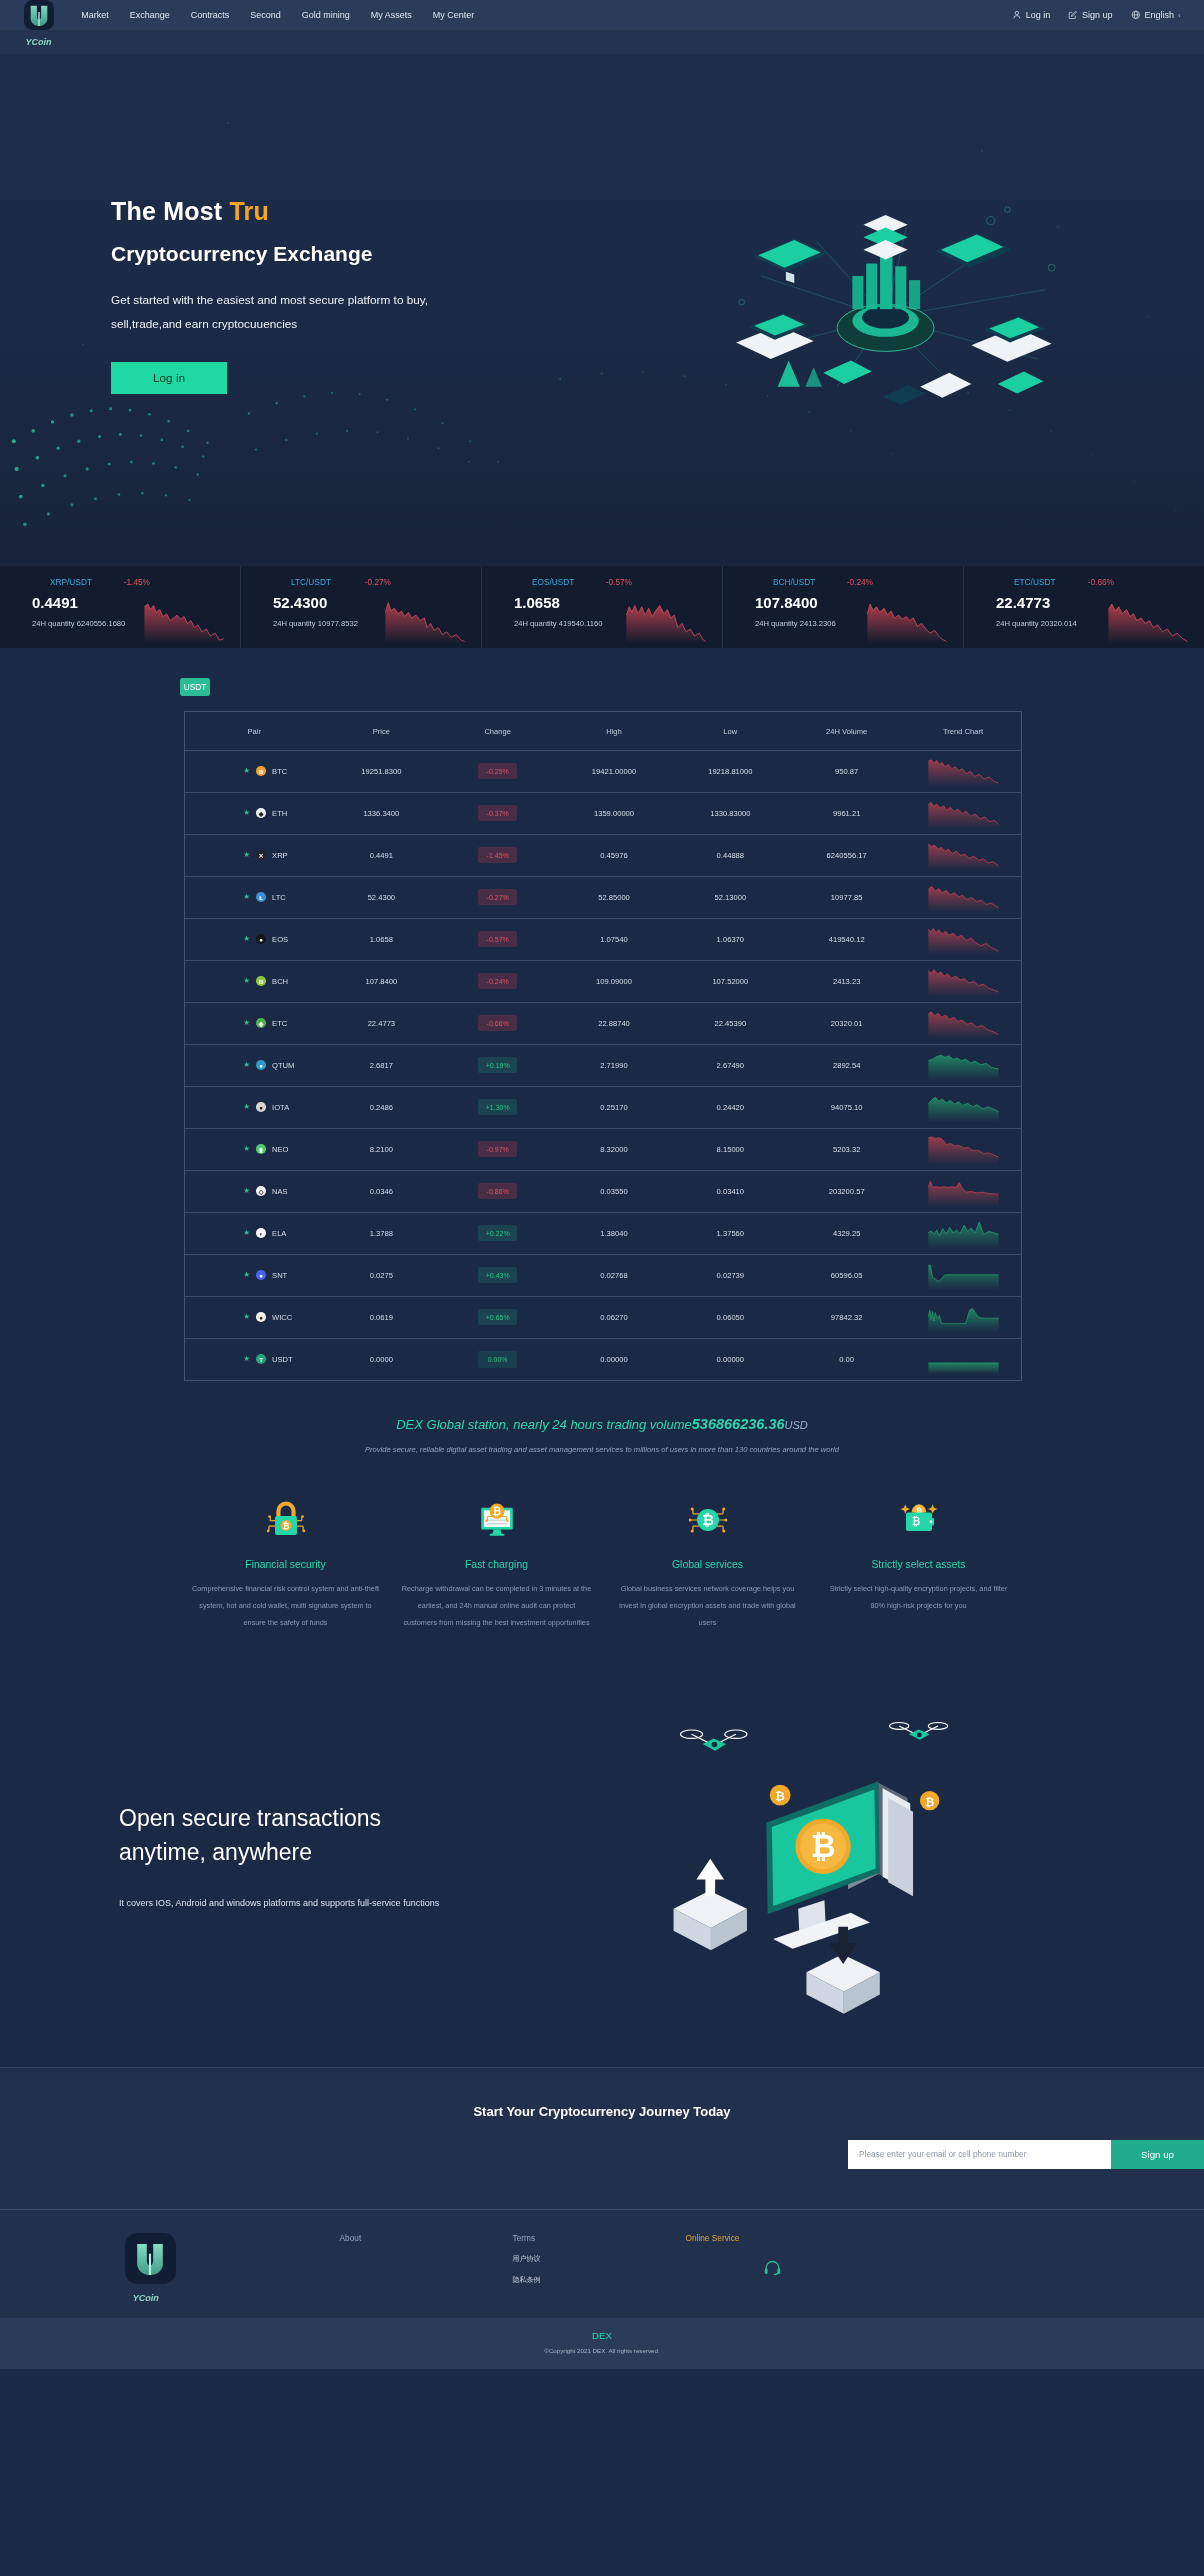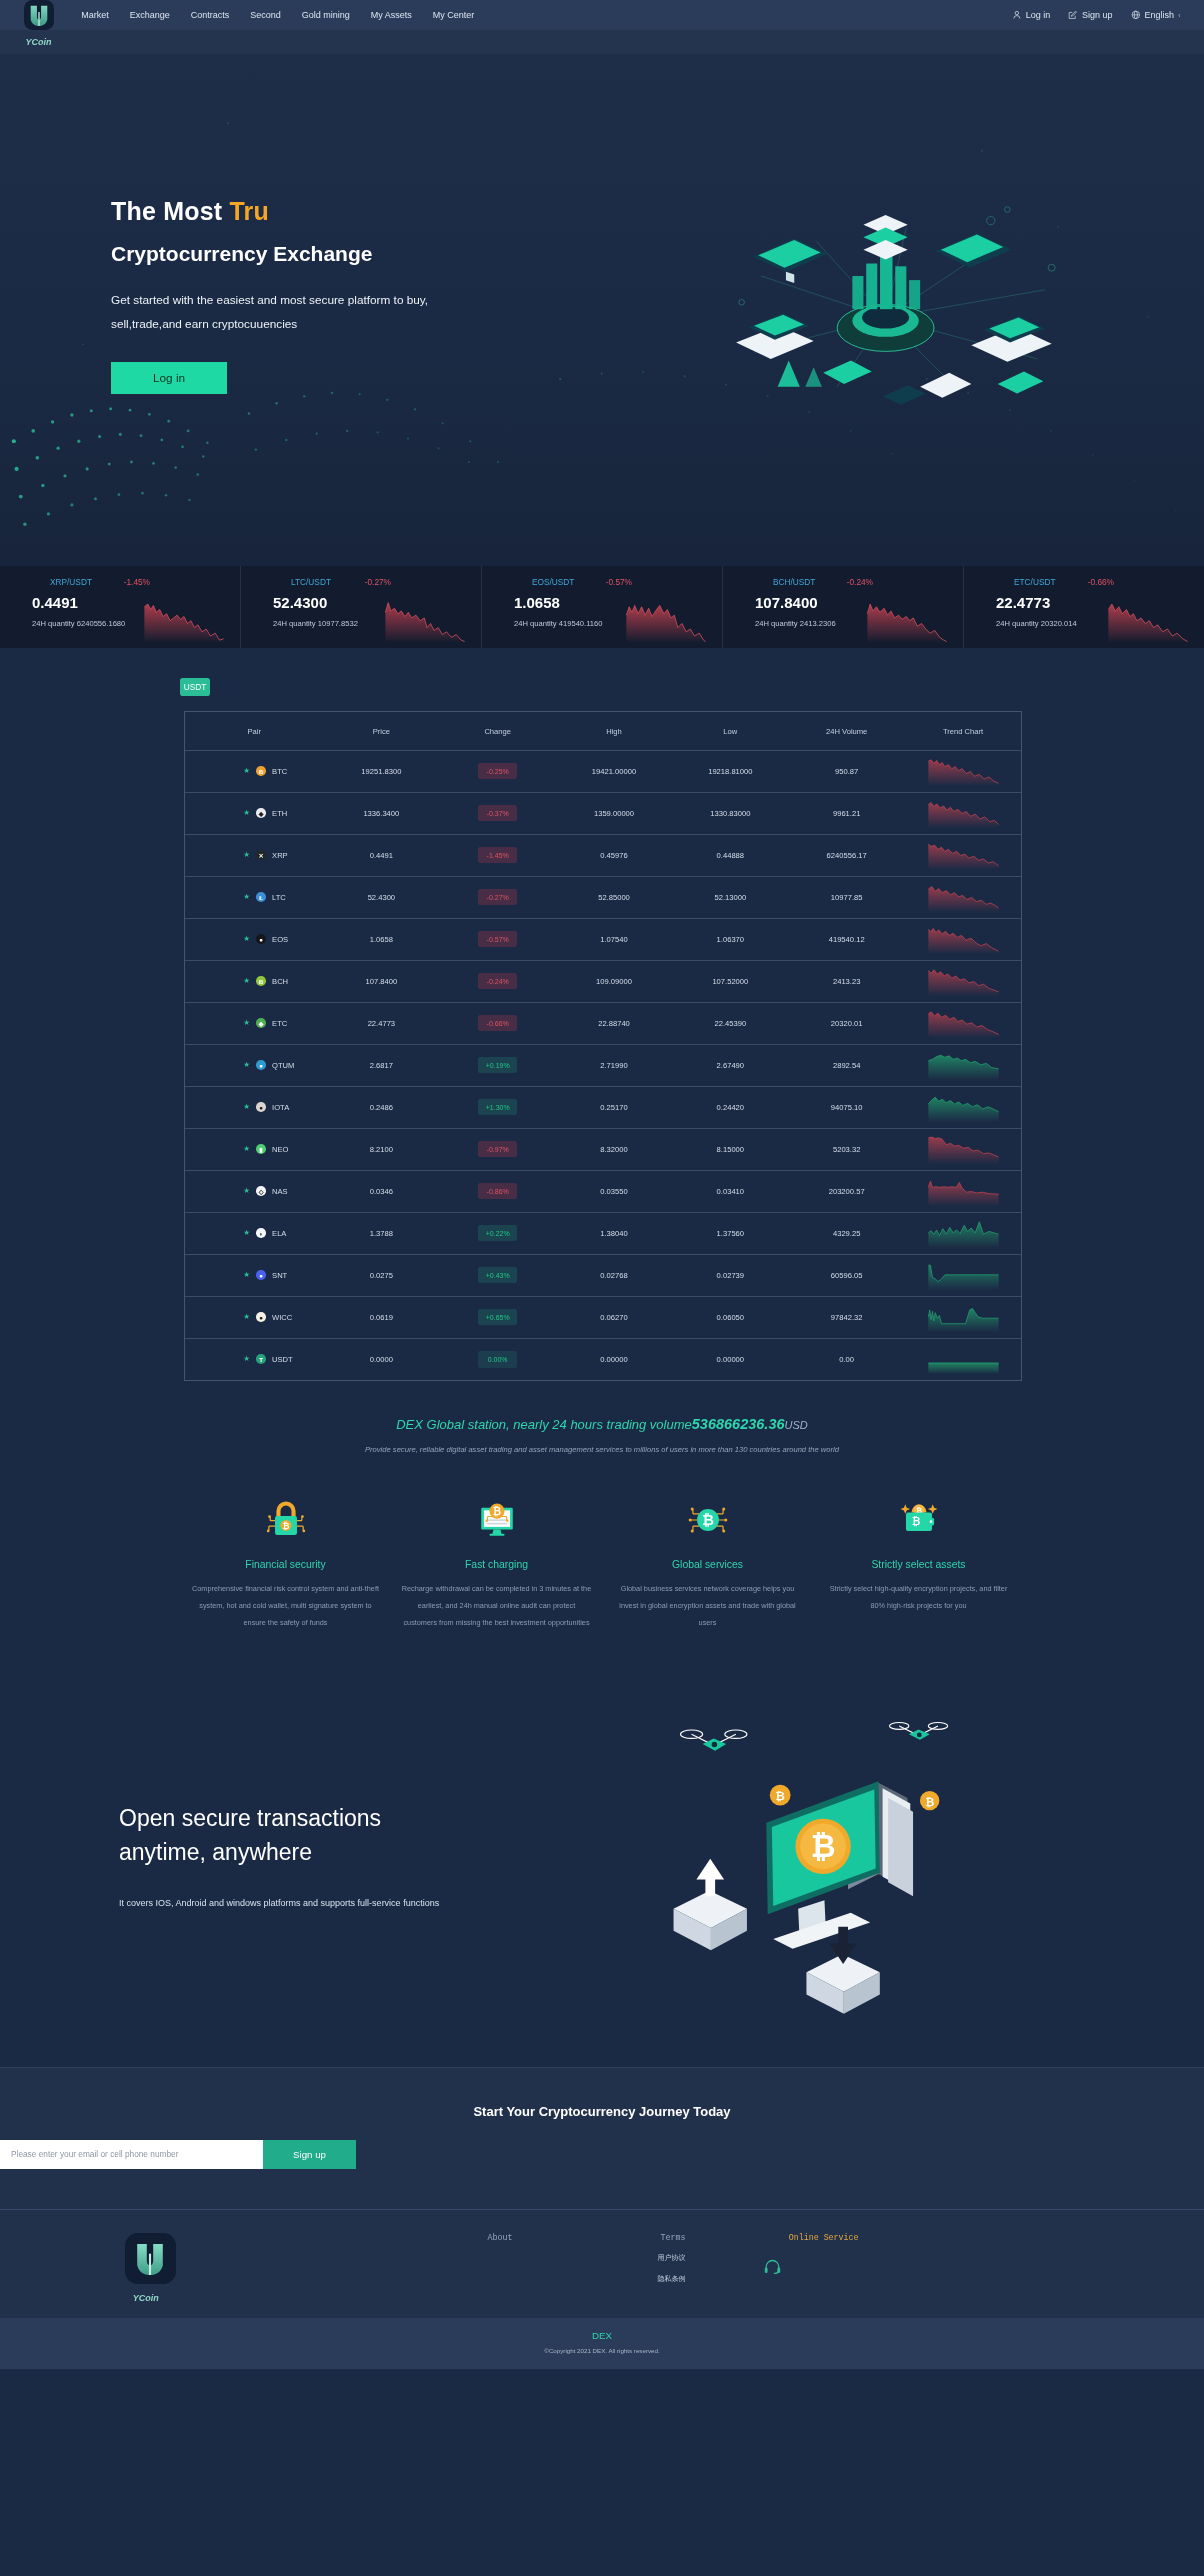--- a/index.html
+++ b/index.html
@@ -189,21 +189,21 @@
   .secure-h { font-size: 23px; line-height: 1.5; font-weight: normal; color: #ffffff; }
   .secure-p { font-size: 9px; color: #dbe4ef; margin-top: 28px; }
   .secure-art { position: absolute; right: 83px; top: 21px; width: 360px; height: 353px; }
 
   
   .cta {
     background: #22314b; border-top: 0.7px solid #2f4059;
     text-align: center; padding: 36px 0 40px;
   }
   .cta-title { font-size: 13px; font-weight: bold; color: #fff; }
-  .cta-form { margin-top: 21px; display: flex; justify-content: flex-start; }
+  .cta-form { margin-top: 21px; display: flex; justify-content: flex-end; }
   .cta-input {
     width: 263px; height: 29px; border: none; background: #fff;
     padding: 0 11px; font-size: 8.3px; color: #333;
     font-family: "Liberation Sans", sans-serif;
   }
   .cta-input::placeholder { color: #8d97a5; }
   .cta-btn {
     width: 93px; height: 29px; border: none; background: #21ad8b;
     color: #fff; font-size: 9.7px; cursor: pointer;
     font-family: "Liberation Sans", sans-serif;
@@ -218,21 +218,21 @@
   .f-brand { width: 208px; padding-left: 55px; }
   .f-logo-badge {
     width: 51px; height: 51px; border-radius: 12.5px; background: #101d33;
     display: flex; align-items: center; justify-content: center;
   }
   .f-logo-y { width: 28px; height: 32px; display:block; }
   .f-brand-name {
     color: #8fd6c4; font-size: 9px; font-weight: bold; font-style: italic;
     margin-top: 9px; padding-left: 8.3px;
   }
-  .f-col { width: 173px; text-align: right; font-family: Liberation Mono, monospace; }
+  .f-col { width: 173px; text-align: left; }
   .f-col.about { margin-left: 62px; }
   .f-head { font-size: 8.3px; color: #95a5bb; }
   .f-head.svc { color: #e0a63c; }
   .f-link { font-size: 7px; color: #c3cddb; margin-top: 11px; display:block; text-decoration:none; }
   .f-svc-icon { margin-top: 15px; display:flex; justify-content:center; }
 
   .copy {
     background: #2b3c5a; text-align: center; padding: 11.8px 0 15px;
   }
   .copy-dex { color: #2fd5ad; font-size: 9.7px; }

